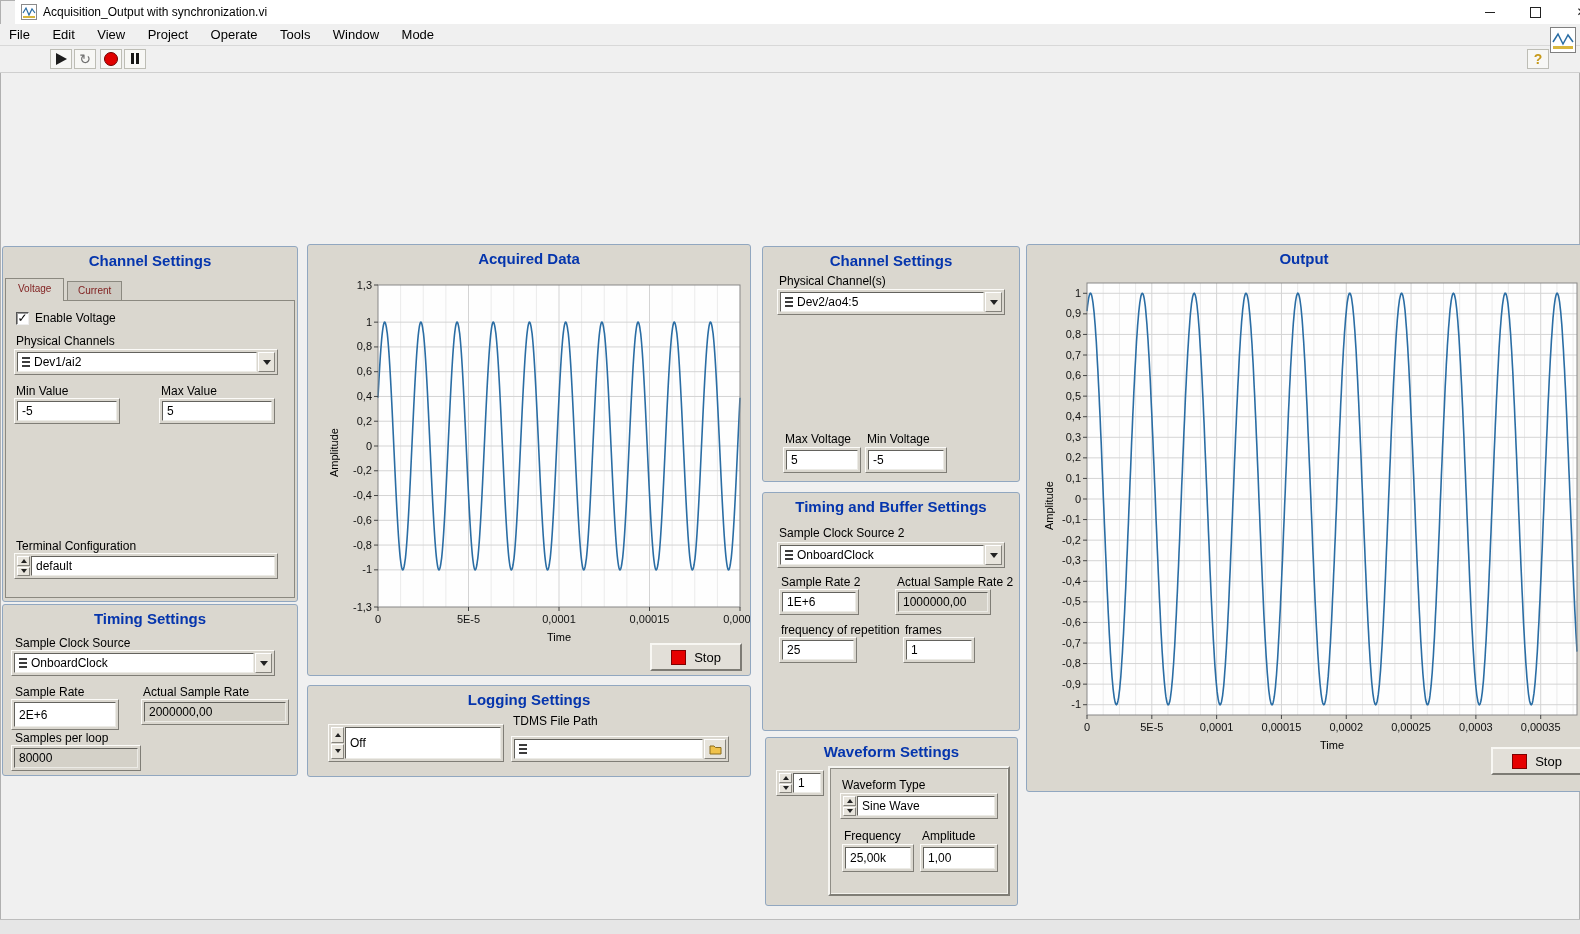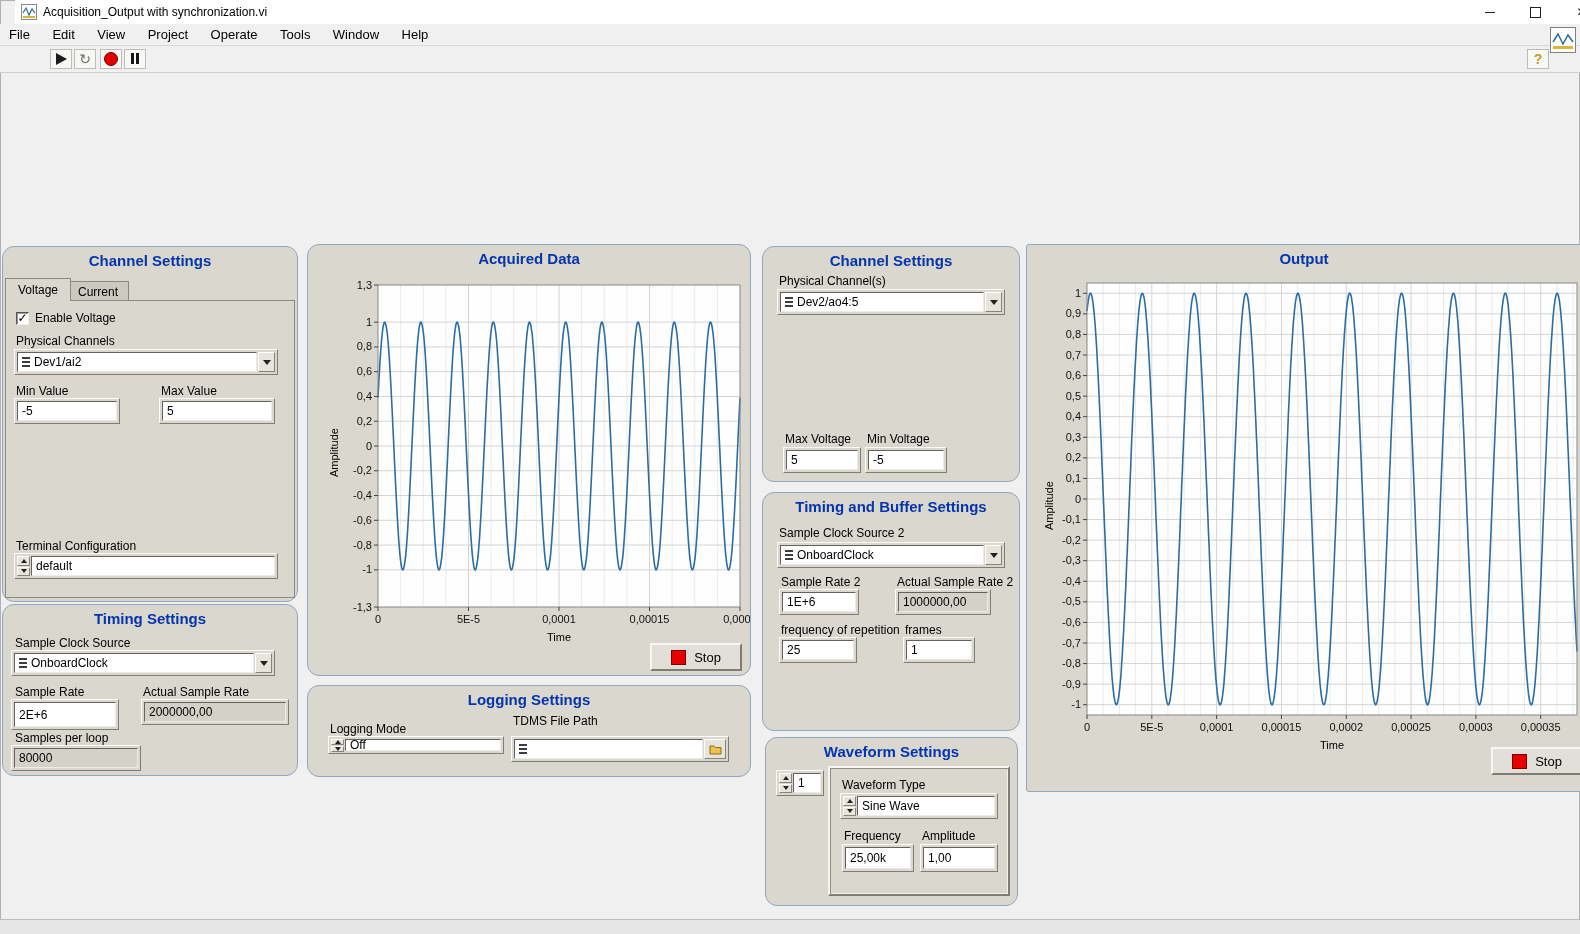--- a/index.html
+++ b/index.html
@@ -22,21 +22,21 @@
   .tb-btn { position:absolute; top:3px; width:22px; height:20px; background:#f7f7f5; border:1px solid #bdbdb5; display:flex; align-items:center; justify-content:center; box-sizing:border-box; }
   .run-tri { width:0; height:0; border-left:11px solid #1d1d1d; border-top:6px solid transparent; border-bottom:6px solid transparent; }
   .cont-glyph { font-size:14px; color:#6f6f6f; line-height:1; }
   .abort-dot { width:12px; height:12px; border-radius:50%; background:#e00000; border:1px solid #6f0000; }
   .pause-bars i { display:inline-block; width:3px; height:11px; background:#141414; margin:0 2px 0 0; }
   .pause-bars i:last-child { margin:0; }
   .help-glyph { font-weight:bold; font-size:14px; color:#c79a1a; }
   .vi-icon { position:absolute; left:1550px; top:27px; width:26px; height:26px; }
 
   
-  .panel { position:absolute; background:#dad7cf; border:1px solid #91a7c0; border-radius:12px; box-sizing:border-box; }
+  .panel { position:absolute; background:#dad7cf; border:1px solid #91a7c0; border-radius:3px; box-sizing:border-box; }
   .panel-title { font-size:15px; font-weight:bold; color:#0535ad; text-align:center; padding-top:5px; }
   .lv-label { position:absolute; font-size:12px; color:#000; white-space:nowrap; }
 
   
   .lv-ctl { position:absolute; display:flex; align-items:stretch; box-sizing:border-box; padding:2px; background:#dad7cf;
             border-top:1px solid #fcfbf8; border-left:1px solid #fcfbf8; border-bottom:1px solid #7f7d76; border-right:1px solid #7f7d76; }
   .lv-ctl .field { flex:1; min-width:0; display:flex; align-items:center; padding:0 4px; font-size:12px; color:#000; background:#ffffff;
             border-top:1px solid #63625d; border-left:1px solid #63625d; border-bottom:1px solid #ecebe6; border-right:1px solid #ecebe6;
             white-space:nowrap; overflow:hidden; }
   .lv-ctl.indicator .field { background:#d4d1c8; }
@@ -51,21 +51,21 @@
   .tri-down-s { width:0; height:0; border-left:3px solid transparent; border-right:3px solid transparent; border-top:4px solid #222; }
   .io-glyph { flex:0 0 8px; width:8px; height:11px; margin-right:4px;
             background:repeating-linear-gradient(180deg,#3c3c3c 0 2px, rgba(0,0,0,0) 2px 4px); }
 
   .chk-row { position:absolute; display:flex; align-items:center; gap:6px; font-size:12px; color:#000; }
   .chk-box { width:13px; height:13px; background:#fff; box-sizing:border-box; display:flex; align-items:center; justify-content:center;
             border-top:1px solid #555; border-left:1px solid #555; border-bottom:1px solid #eee; border-right:1px solid #eee;
             box-shadow: inset 1px 1px 0 #9a9a9a; }
   .chk-mark { font-size:12px; line-height:10px; color:#000; }
 
-  .tab { position:absolute; box-sizing:border-box; font-size:12px; color:#000000; padding:3px 10px; background:#ccc9c1;
+  .tab { position:absolute; box-sizing:border-box; font-size:10px; color:#7f1d1d; padding:3px 10px; background:#ccc9c1;
             border:1px solid #8b8980; border-bottom:none; }
   .tab.selected { background:#dad7cf; z-index:3; padding:4px 12px; }
   .tab-page { position:absolute; background:#dad7cf; border:1px solid #8b8980; box-sizing:border-box; }
 
   .cluster { position:absolute; background:#dad7cf; box-sizing:border-box;
             border-top:2px solid #f6f5f1; border-left:2px solid #f6f5f1; border-bottom:2px solid #7f7d76; border-right:2px solid #7f7d76;
             box-shadow: inset 1px 1px 0 #8f8d86, inset -1px -1px 0 #f2f1ec; }
 
   .stop-btn { position:absolute; display:flex; align-items:center; justify-content:center; gap:8px; font-size:13px; color:#000;
             background:#e2dfd8; box-sizing:border-box;
@@ -106,21 +106,21 @@
   </div>
 
   <div class="menubar">
     <span class="menu-item">File</span>
     <span class="menu-item">Edit</span>
     <span class="menu-item">View</span>
     <span class="menu-item">Project</span>
     <span class="menu-item">Operate</span>
     <span class="menu-item">Tools</span>
     <span class="menu-item">Window</span>
-    <span class="menu-item">Help</span>
+    <span class="menu-item">Mode</span>
   </div>
 
   <div class="toolbar">
     <div class="tb-btn" style="left:50px">
         <span class="run-tri"></span>
       </div>
     <div class="tb-btn" style="left:74px">
         <span class="cont-glyph">↻</span>
       </div>
     <div class="tb-btn" style="left:100px">
@@ -300,21 +300,21 @@
     <div class="xlabel" style="left:191px;top:386px;width:120px">Time</div>
     <div class="stop-btn" style="left:342px;top:398px;width:92px;height:28px">
       <span class="stop-square"></span>
       <span>Stop</span>
     </div>
   </div>
 
   <div class="panel" style="left:307px;top:685px;width:444px;height:92px">
     <div class="panel-title">Logging Settings</div>
     <div class="lv-label" style="left:22px;top:36px">Logging Mode</div>
-    <div class="lv-ctl" style="left:20px;top:50px;width:176px;height:18px">
+    <div class="lv-ctl" style="left:20px;top:38px;width:176px;height:38px">
       <span class="spin">
         <span class="sbtn">
             <span class="tri-up-s"></span>
           </span>
         <span class="sbtn">
             <span class="tri-down-s"></span>
           </span>
       </span>
       <span class="field">
           <span>Off</span>

